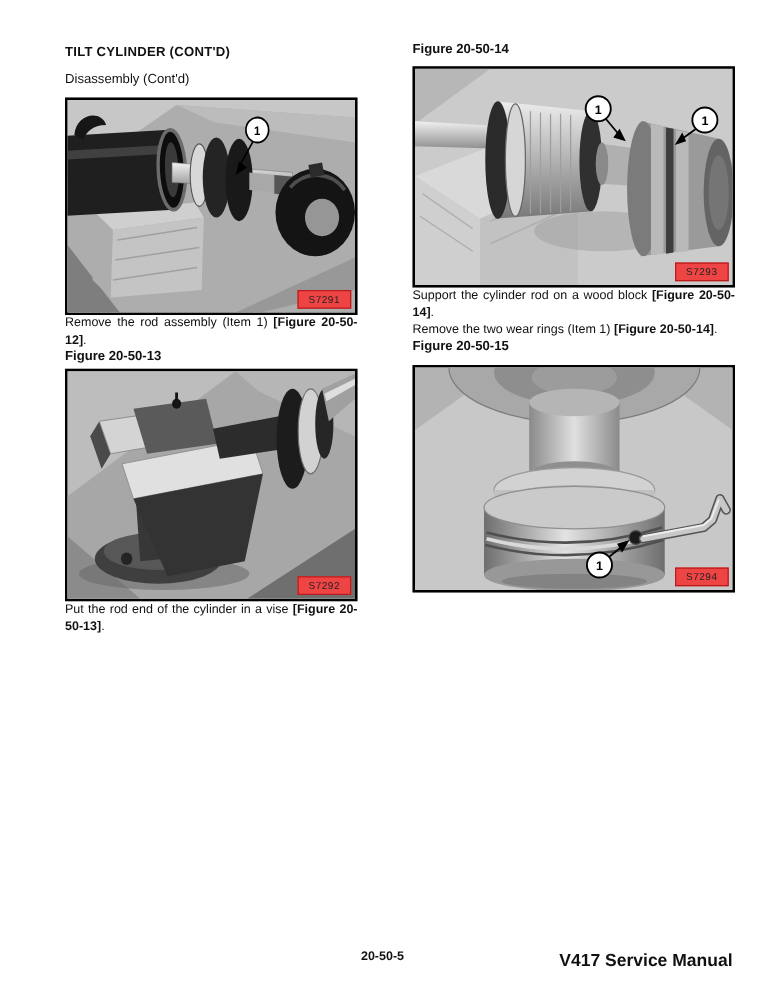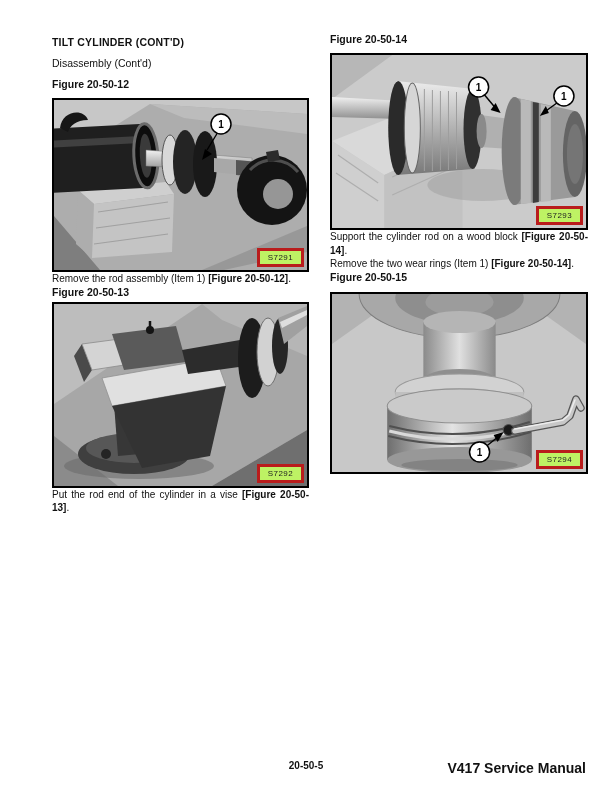--- a/index.html
+++ b/index.html
@@ -1,32 +1,32 @@
 <!DOCTYPE html>
 <html><head>
 <meta charset="utf-8">
 <style>
   html,body{margin:0;padding:0;background:#fff;}
   .page{position:relative;width:612px;height:792px;background:#ffffff;overflow:hidden;
         font-family:"Liberation Sans","DejaVu Sans",sans-serif;color:#111;}
   .col{position:absolute;}
-  .col-left{left:52px;top:36px;width:257px;}
+  .col-left{left:52px;top:36px;width:234px;}
   .col-right{left:330px;top:33px;width:258px;}
   .h-section{font-size:10.5px;font-weight:bold;line-height:12px;letter-spacing:.2px;margin:0 0 9px 0;}
   .h-sub{font-size:10.5px;font-weight:normal;line-height:12px;margin:0 0 9px 0;}
   .fig-label{font-size:10.5px;font-weight:bold;line-height:12px;margin:0;}
   .mb8{margin-bottom:8px;}.mb4{margin-bottom:4px;}.mb9{margin-bottom:9px;}
   figure.photo{position:relative;margin:0;width:100%;border:2px solid #000;box-sizing:border-box;
                background:#c8c8c8;}
   figure.photo svg{display:block;width:100%;height:100%;}
   .ph1{height:174px;margin-bottom:19px;}
   .ph2{height:186px;margin-bottom:15px;}
   .ph3{height:177px;margin-bottom:17px;}
   .ph4{height:182px;margin-bottom:16px;}
-  .photo-code{position:absolute;right:3px;bottom:3px;background:#bef264;border:3px solid #b91c1c;
+  .photo-code{position:absolute;right:3px;bottom:3px;background:#ef4444;border:1px solid #b91c1c;
               font-size:8px;line-height:1;padding:3px 8px 2px 8px;letter-spacing:.4px;color:#222;}
   p.caption{font-size:10px;line-height:13.5px;text-align:justify;margin:0;}
   .cap1{margin-bottom:8px;}
   .cap3{margin-bottom:9px;}
   .cap4{margin-bottom:9px;}
   p.caption b{font-weight:bold;}
   .footer-num{position:absolute;left:0;top:760px;width:100%;text-align:center;
               font-size:10px;font-weight:bold;}
   .footer-title{position:absolute;right:26px;top:760px;font-size:14px;font-weight:bold;}
   .co-text{font:700 10px "Liberation Sans","DejaVu Sans",sans-serif;}
@@ -35,21 +35,20 @@
 </head>
 <body>
 
 <div class="page">
 
   <div class="col col-left">
 
     <div class="h-section">TILT CYLINDER (CONT'D)</div>
     <div class="h-sub">Disassembly (Cont'd)</div>
 
-    <div class="fig-label mb8">Figure 20-50-12</div>
 
     <figure class="photo ph1">
       <svg viewBox="0 0 253 170" preserveAspectRatio="none">
         <defs>
           <linearGradient id="g1rod" x1="0" y1="0" x2="0" y2="1">
             <stop offset="0" stop-color="#f2f2f2"></stop>
               <stop offset="1" stop-color="#8e8e8e"></stop>
           </linearGradient>
         </defs>
         <rect width="253" height="170" fill="#c7c7c7"></rect>

